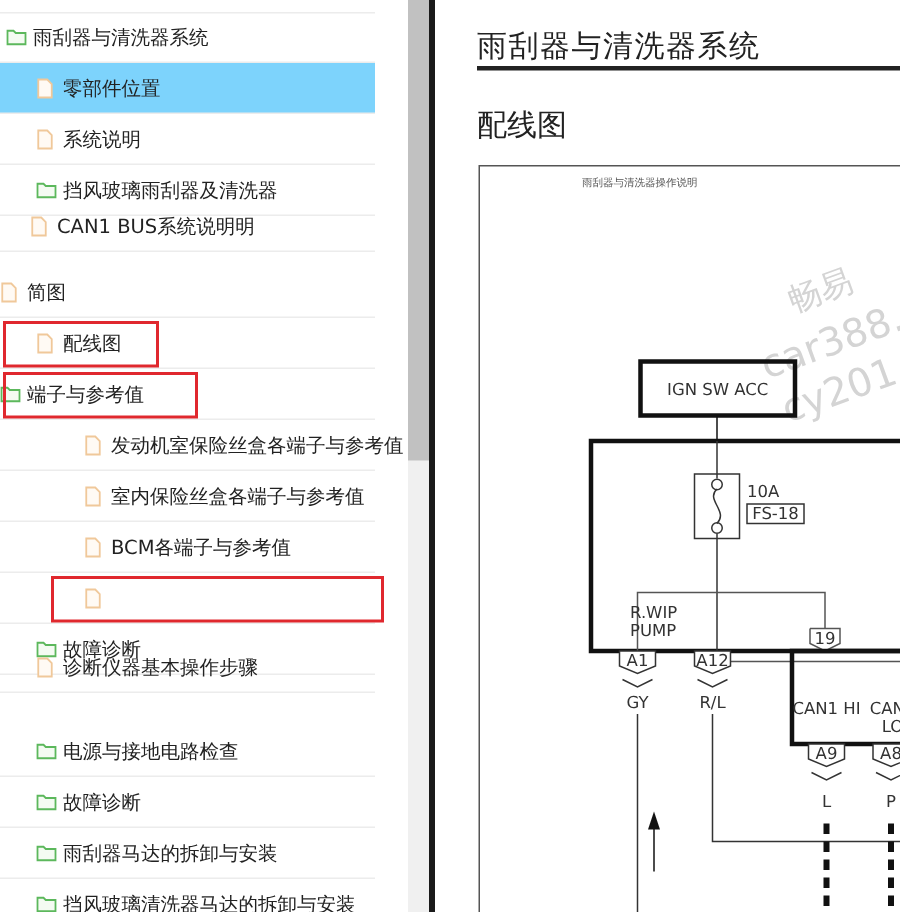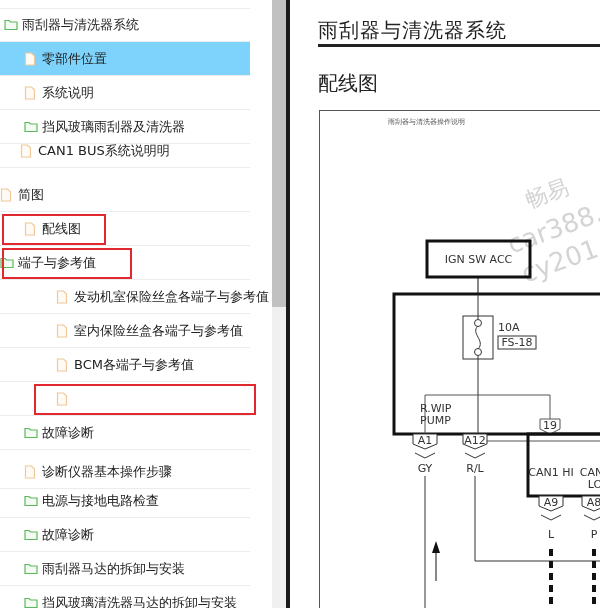--- a/index.html
+++ b/index.html
@@ -103,21 +103,21 @@
           <path d="M1.5 1h6l3 3v9h-9z" fill="#fffaf4" stroke="#f0c89a" stroke-width="1.2"></path>
         </svg></span>
     </div>
     <div class="hl" style="border-color: rgb(224, 40, 46); left: 34px; top: 384px; height: 31px; width: 222px;"></div>
     <div class="row" style="top: 416px; padding-left: 24px;">
       <span class="ic"><svg width="14" height="13" viewBox="0 0 14 13">
           <path d="M1 2.5h4l1.5 1.5H13v7.5H1z" fill="#f4fbf2" stroke="#5cb85c" stroke-width="1.2"></path>
         </svg></span>
       <span class="txt">故障诊断</span>
     </div>
-    <div class="row" style="top: 455px; padding-left: 24px;">
+    <div class="row" style="top: 428px; padding-left: 24px;">
       <span class="ic"><svg width="12" height="14" viewBox="0 0 12 14">
           <path d="M1.5 1h6l3 3v9h-9z" fill="#fffaf4" stroke="#f0c89a" stroke-width="1.2"></path>
         </svg></span>
       <span class="txt">诊断仪器基本操作步骤</span>
     </div>
     <div class="row" style="top: 484px; padding-left: 24px;">
       <span class="ic"><svg width="14" height="13" viewBox="0 0 14 13">
           <path d="M1 2.5h4l1.5 1.5H13v7.5H1z" fill="#f4fbf2" stroke="#5cb85c" stroke-width="1.2"></path>
         </svg></span>
       <span class="txt">电源与接地电路检查</span>

